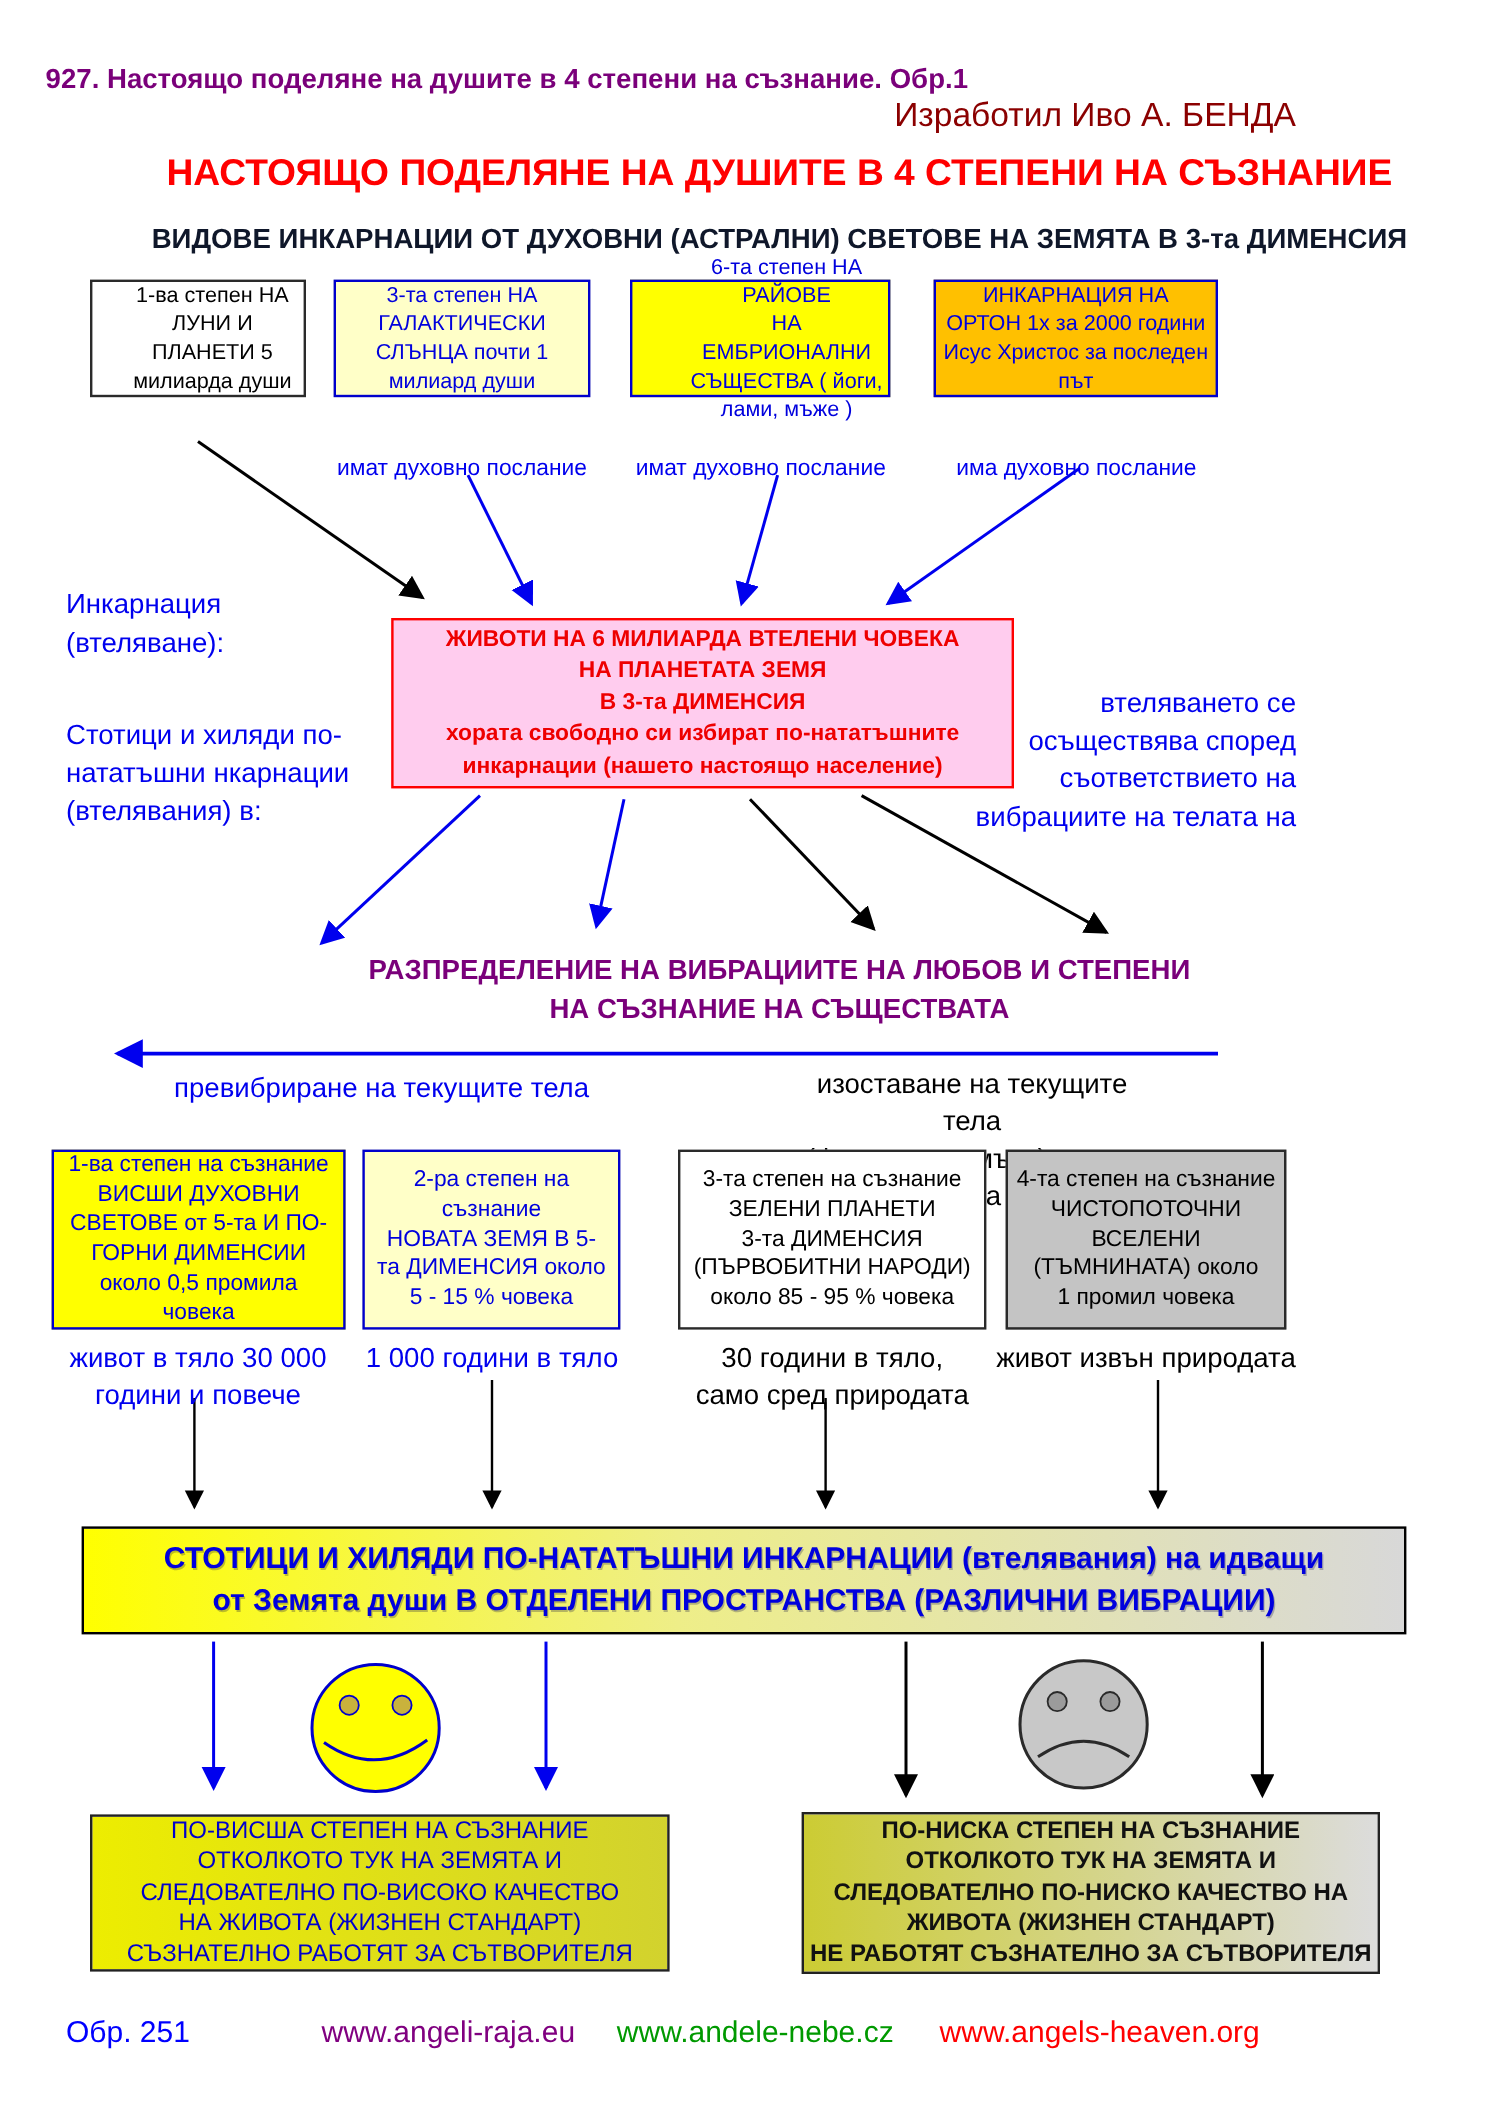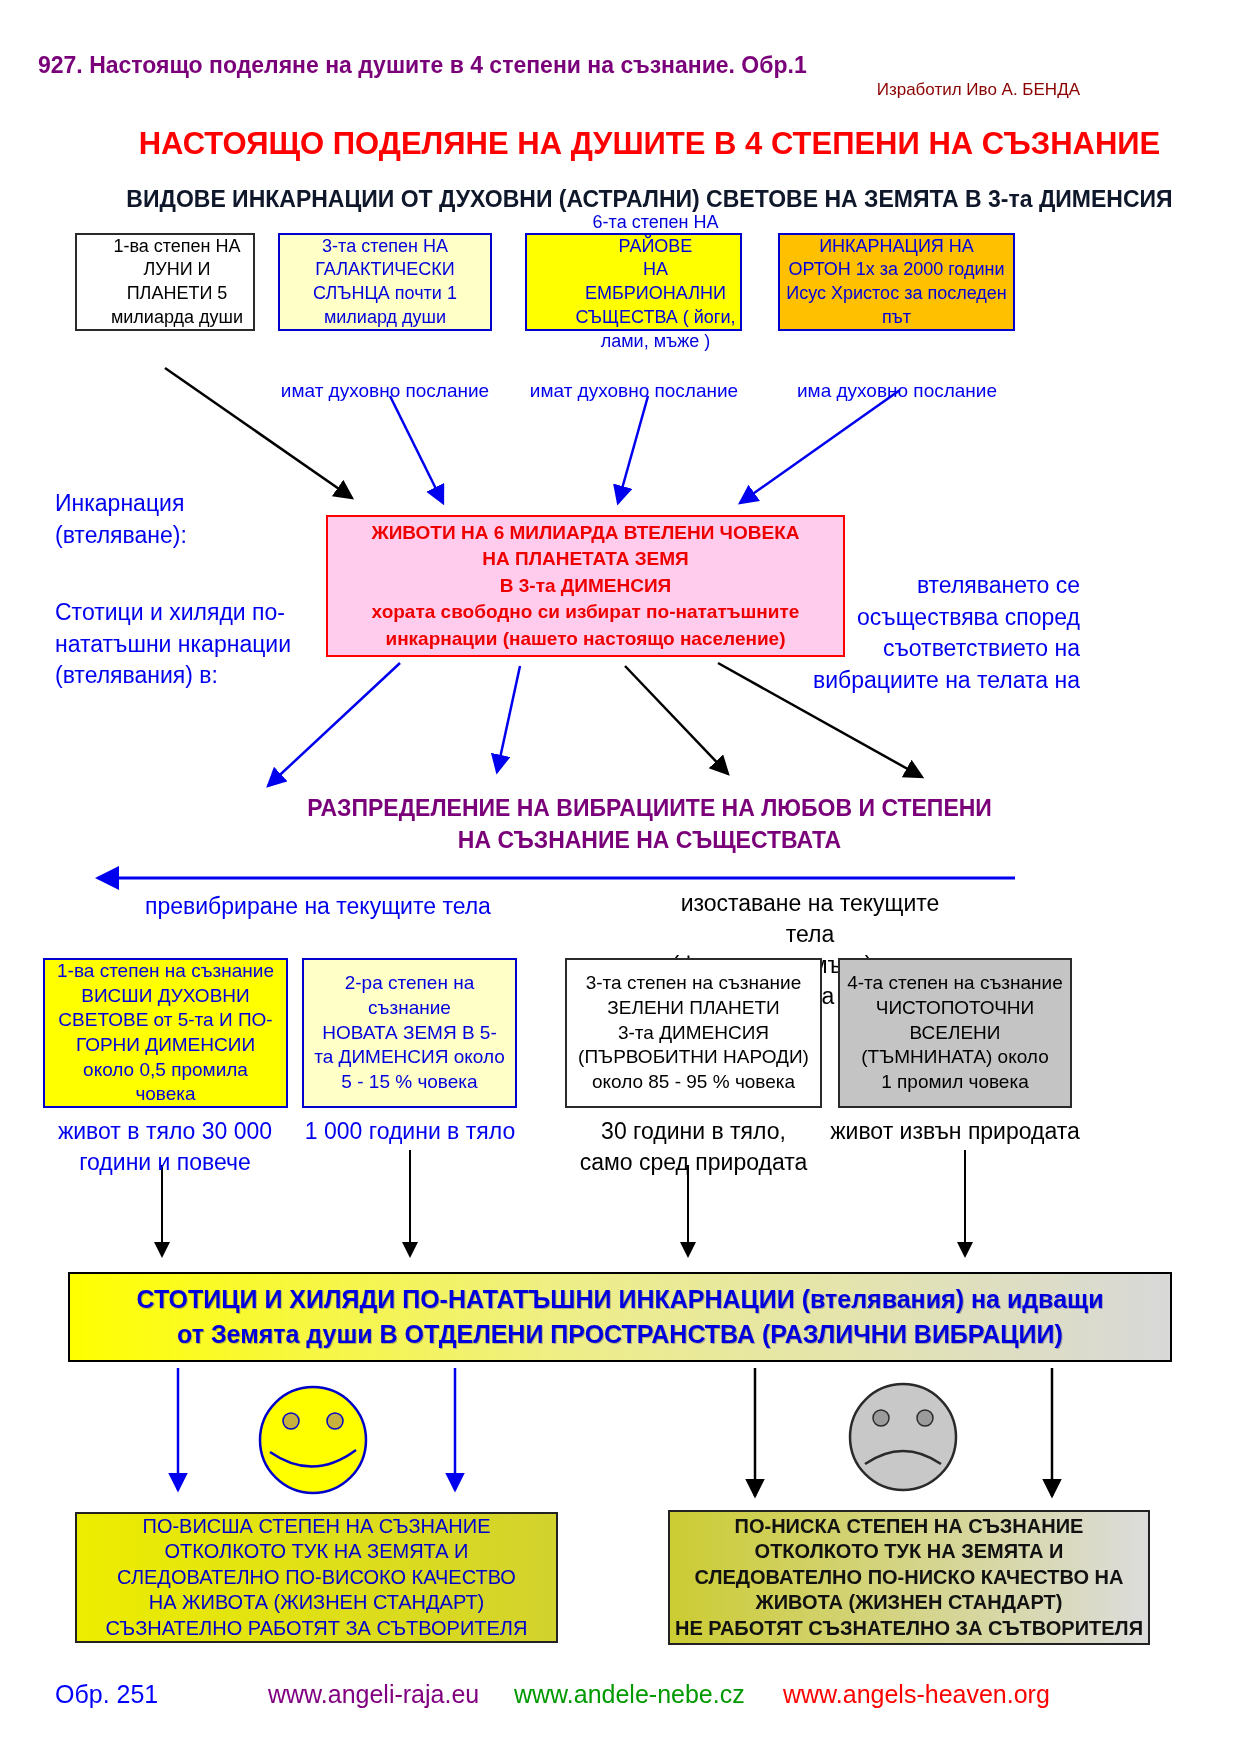--- a/index.html
+++ b/index.html
@@ -5,21 +5,21 @@
   html,body{margin:0;padding:0;background:#fff;}
   .canvas{position:relative;width:1239px;height:1754px;background:#ffffff;
           font-family:"Liberation Sans",sans-serif;overflow:hidden;}
   .abs{position:absolute;}
   .pre{white-space:pre-line;}
   .ctr{text-align:center;margin-left:30px;}
   .box{display:flex;align-items:center;justify-content:center;text-align:center;
        box-sizing:border-box;border:2px solid #000;}
   
   .doc-line{left:38px;top:52px;width:900px;font-size:23px;font-weight:bold;color:#7a007a;}
-  .author-line{left:600px;top:80px;width:480px;text-align:right;font-size:17px;color:#8b0000;}
+  .author-line{left:600px;top:80px;width:480px;text-align:right;font-size:28px;color:#8b0000;}
   .main-title{left:0;top:126px;width:1239px;font-size:31px;font-weight:bold;color:#ff0000;}
   .subtitle{left:0;top:186px;width:1239px;font-size:23px;font-weight:bold;color:#0f172a;}
   
   .tbox{top:233px;height:98px;font-size:18px;line-height:1.32;}
   .tbox1{left:75px;width:180px;padding-left:24px;}
   .tbox2{left:278px;width:214px;}
   .tbox3{left:525px;width:217px;}
   .tbox4{left:778px;width:237px;}
   .tcap{top:334px;font-size:19px;color:#0000ee;text-align:center;margin-top:46px;}
   .tcap1{left:268px;width:234px;}

